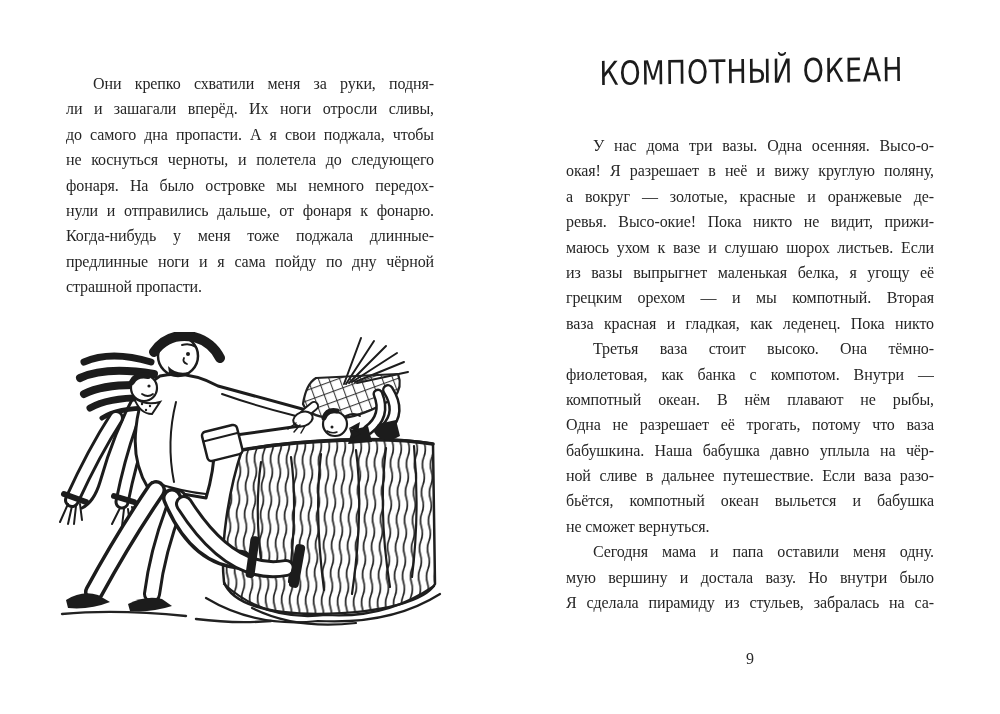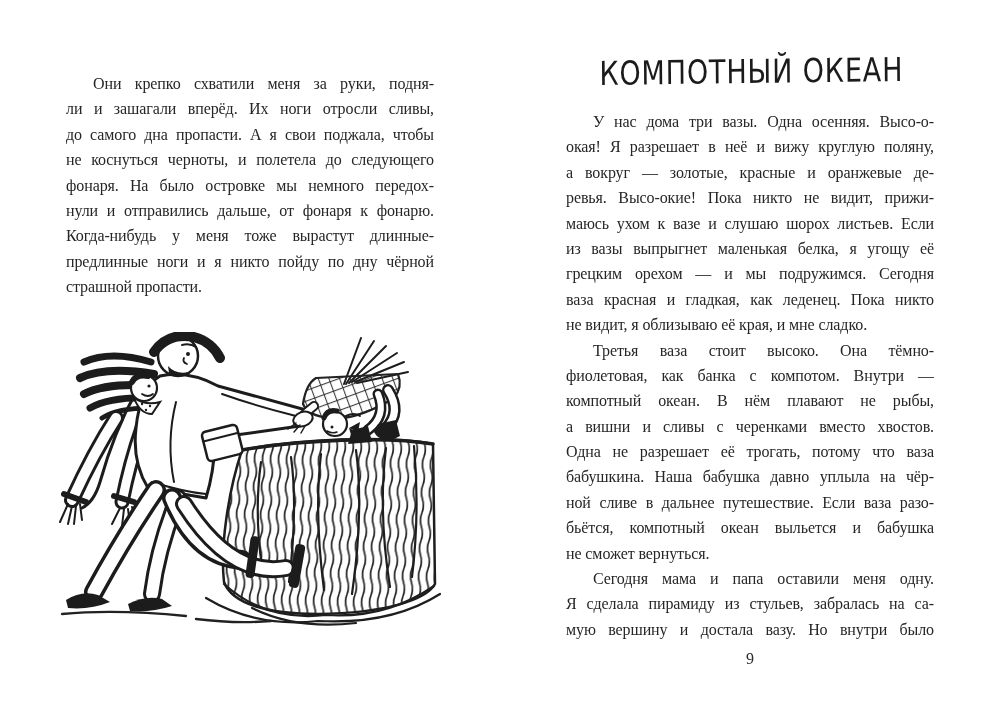--- a/index.html
+++ b/index.html
@@ -8,21 +8,21 @@
     font-family:"Liberation Serif", serif;color:#262626;overflow:hidden;
   }
   .spread{position:absolute;inset:0;}
   .page{position:absolute;top:0;width:500px;height:714px;background:#ffffff;}
   #left-page{left:0;}
   #right-page{left:500px;}
 
   .text-col{position:absolute;width:368px;font-size:16px;line-height:25.4px;
     letter-spacing:-0.1px;}
   #left-text{left:66px;top:71px;}
-  #right-text{left:66px;top:109px;}
+  #right-text{left:66px;top:133px;}
 
   .line{height:25.4px;overflow:hidden;text-align:justify;text-align-last:justify;}
   .line.para-start{text-indent:27px;}
   .line.para-end{text-align-last:left;}
   .para.continues .line.para-end{text-align-last:justify;}
 
   .chapter-title{position:absolute;top:52px;left:66px;width:368px;text-align:center;}
   .chapter-title .t{
     display:inline-block;font-family:"DejaVu Sans", sans-serif;font-size:33px;
     font-weight:400;letter-spacing:1px;color:#1b1b1b;
@@ -41,22 +41,22 @@
 
   <div class="page" id="left-page">
     <div class="text-col" id="left-text">
         <div class="para">
           <div class="line para-start">Они крепко схватили меня за руки, подня-</div>
           <div class="line">ли и зашагали вперёд. Их ноги отросли сливы,</div>
           <div class="line">до самого дна пропасти. А я свои поджала, чтобы</div>
           <div class="line">не коснуться черноты, и полетела до следующего</div>
           <div class="line">фонаря. На было островке мы немного передох-</div>
           <div class="line">нули и отправились дальше, от фонаря к фонарю.</div>
-          <div class="line">Когда-нибудь у меня тоже вырастут длинные-</div>
-          <div class="line">предлинные ноги и я никто пойду по дну чёрной</div>
+          <div class="line">Когда-нибудь у меня тоже поджала длинные-</div>
+          <div class="line">предлинные ноги и я сама пойду по дну чёрной</div>
           <div class="line para-end">страшной пропасти.</div>
         </div>
       </div>
 
     <svg id="illustration" viewBox="0 0 424 312" aria-hidden="true">
       <defs>
         <pattern id="hatch" width="8" height="28" patternUnits="userSpaceOnUse" patternTransform="rotate(2)">
           <path d="M4,0 Q1.5,7 4,14 Q6.5,21 4,28" stroke="#232323" stroke-width="1.7" fill="none"></path>
         </pattern>
         <pattern id="check" width="10" height="10" patternUnits="userSpaceOnUse" patternTransform="rotate(-20)">
@@ -201,37 +201,35 @@
       <span class="t">КОМПОТНЫЙ ОКЕАН</span>
     </div>
     <div class="text-col" id="right-text">
         <div class="para">
           <div class="line para-start">У нас дома три вазы. Одна осенняя. Высо-о-</div>
           <div class="line">окая! Я разрешает в неё и вижу круглую поляну,</div>
           <div class="line">а вокруг — золотые, красные и оранжевые де-</div>
           <div class="line">ревья. Высо-окие! Пока никто не видит, прижи-</div>
           <div class="line">маюсь ухом к вазе и слушаю шорох листьев. Если</div>
           <div class="line">из вазы выпрыгнет маленькая белка, я угощу её</div>
-          <div class="line">грецким орехом — и мы подружимся. Сегодня</div>
+          <div class="line">грецким орехом — и мы компотный. Вторая</div>
           <div class="line">ваза красная и гладкая, как леденец. Пока никто</div>
-          <div class="line para-end">не видит, я облизываю её края, и мне сладко.</div>
         </div>
         <div class="para">
           <div class="line para-start">Третья ваза стоит высоко. Она тёмно-</div>
           <div class="line">фиолетовая, как банка с компотом. Внутри —</div>
           <div class="line">компотный океан. В нём плавают не рыбы,</div>
-          <div class="line">а вишни и сливы с черенками вместо хвостов.</div>
           <div class="line">Одна не разрешает её трогать, потому что ваза</div>
           <div class="line">бабушкина. Наша бабушка давно уплыла на чёр-</div>
           <div class="line">ной сливе в дальнее путешествие. Если ваза разо-</div>
           <div class="line">бьётся, компотный океан выльется и бабушка</div>
           <div class="line para-end">не сможет вернуться.</div>
         </div>
         <div class="para continues">
           <div class="line para-start">Сегодня мама и папа оставили меня одну.</div>
+          <div class="line para-end">мую вершину и достала вазу. Но внутри было</div>
           <div class="line">Я сделала пирамиду из стульев, забралась на са-</div>
-          <div class="line para-end">мую вершину и достала вазу. Но внутри было</div>
         </div>
       </div>
     <div class="page-number">9</div>
   </div>
 
 </div>
 
 </body></html>

